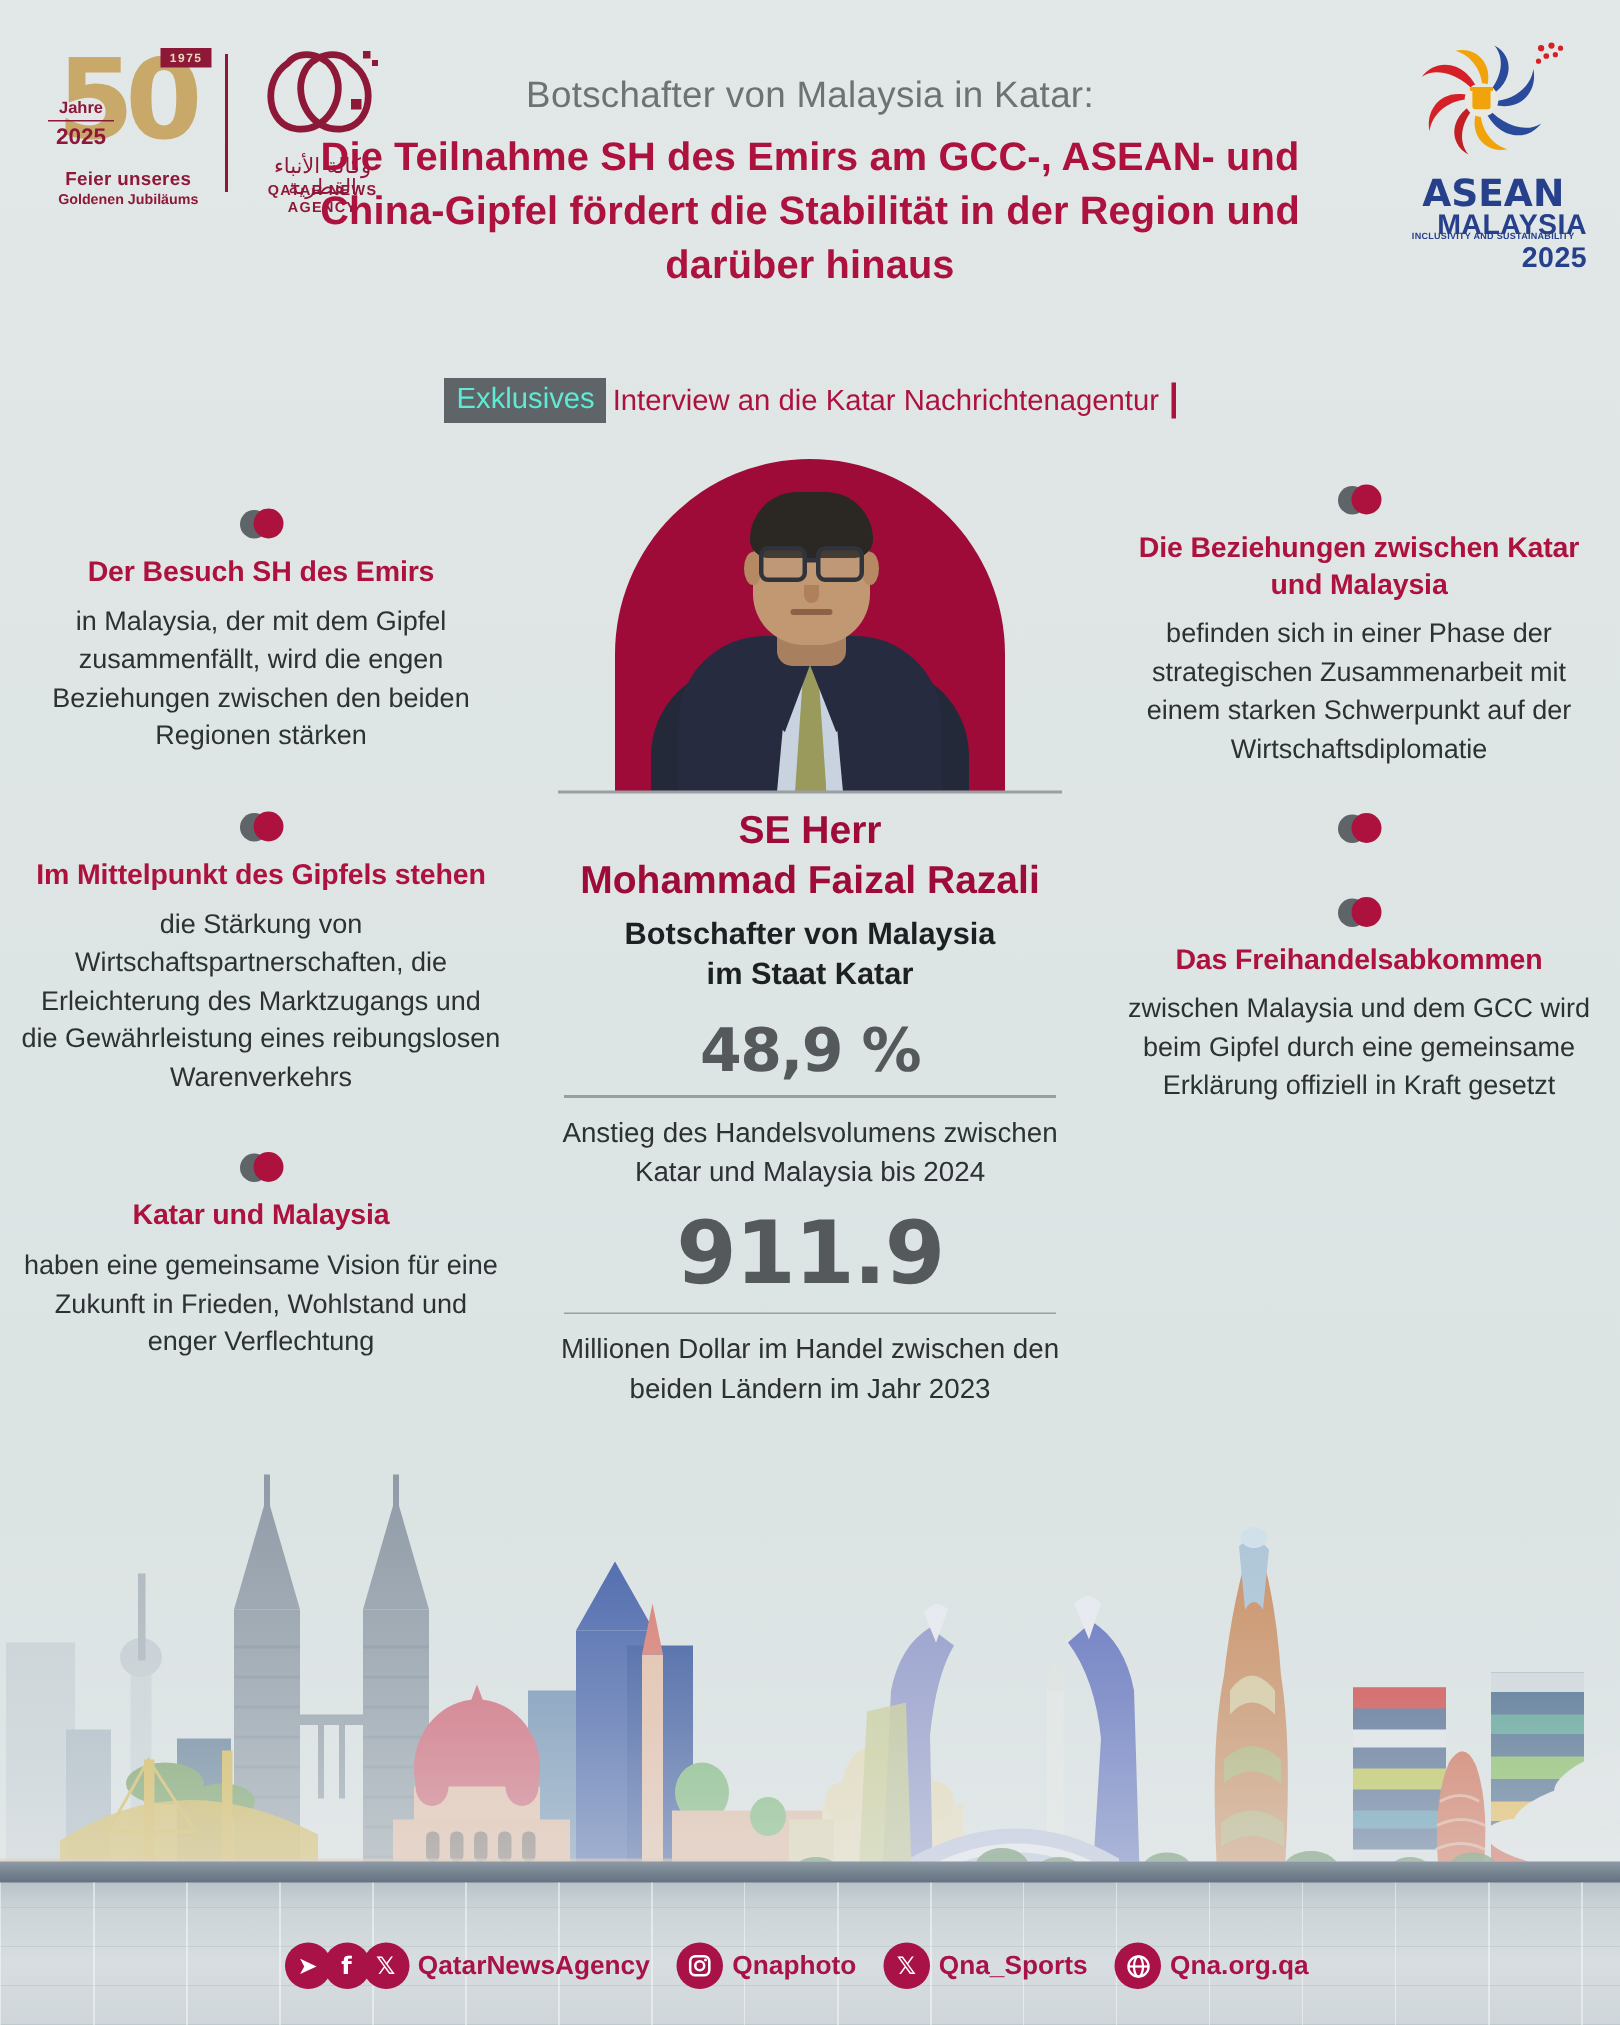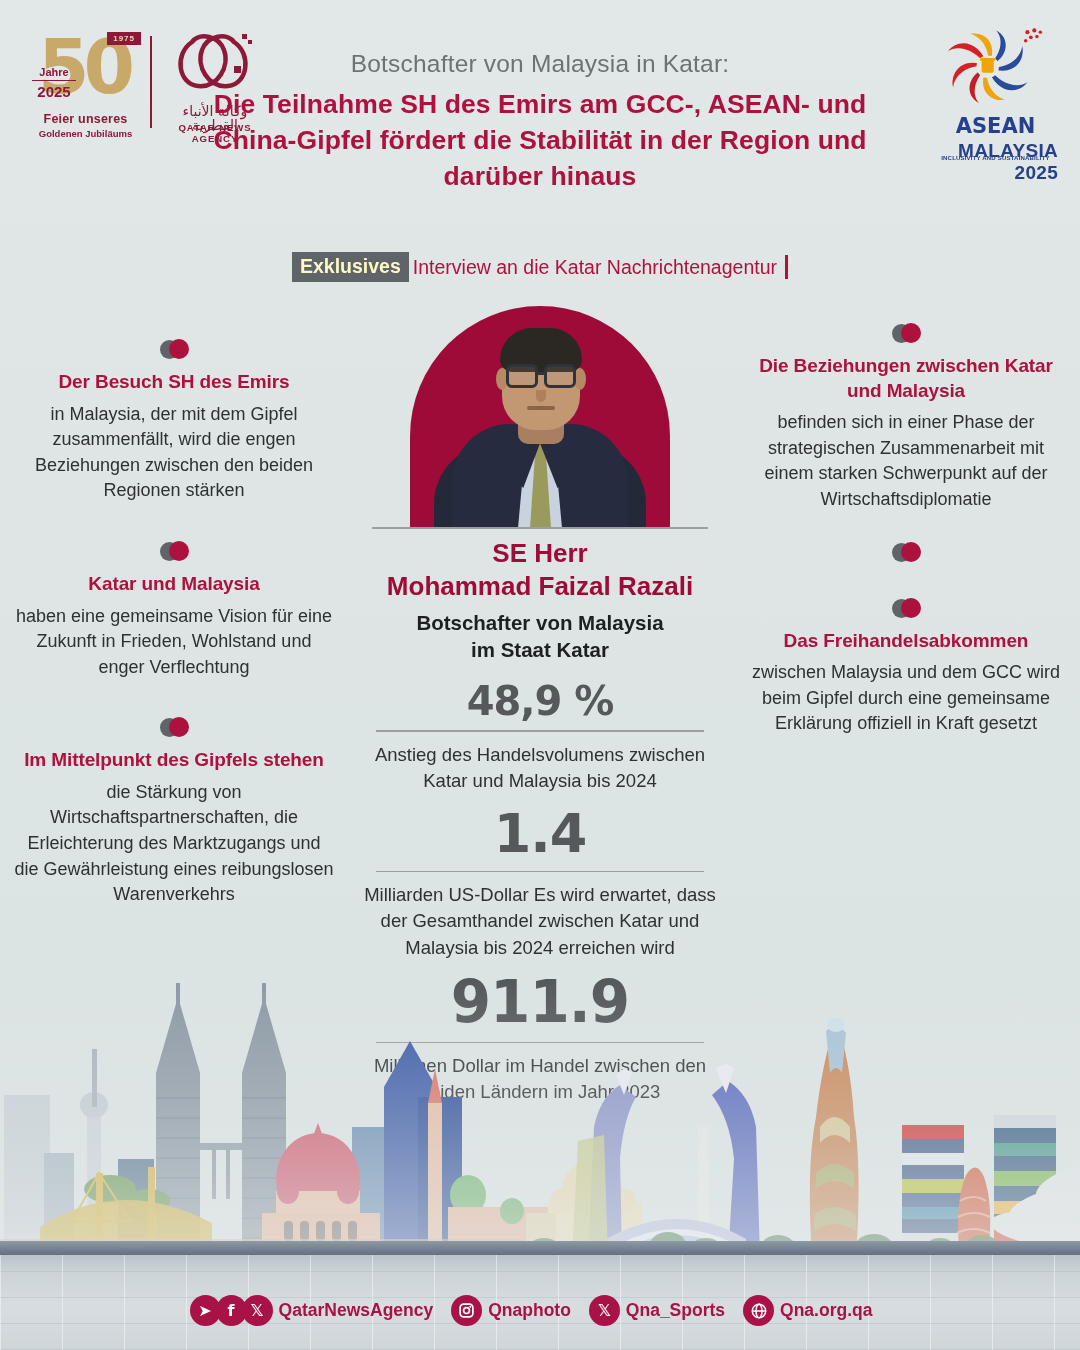--- a/index.html
+++ b/index.html
@@ -37,36 +37,36 @@
 
   .qna { position:absolute; left:160px; top:30px; width:110px; height:110px; }
   .qna-mark { position:absolute; left:12px; top:0px; width:86px; height:72px; }
   .qna-ar { position:absolute; left:0; top:74px; width:110px; text-align:center;
             font-size:14px; color:#8e1838; font-family:"DejaVu Sans",sans-serif; line-height:1;}
   .qna-en { position:absolute; left:0; top:92px; width:110px; text-align:center;
             font-size:9.6px; font-weight:bold; color:#8e1838; letter-spacing:.9px; }
 
   .asean { position:absolute; right:22px; top:22px; width:125px; height:145px; }
   .asean-txt1 { position:absolute; left:0; top:92px; width:125px; text-align:center;
-                font-size:21px; font-weight:bold; color:#26408b; letter-spacing:0px; font-family:"DejaVu Sans",sans-serif;}
+                font-size:25px; font-weight:bold; color:#26408b; letter-spacing:0px; font-family:"DejaVu Sans",sans-serif;}
   .asean-txt2 { position:absolute; left:0; top:118px; width:125px; text-align:right;
                 font-size:19px; font-weight:bold; color:#26408b; letter-spacing:.3px; }
   .asean-txt3 { position:absolute; left:0; top:133px; width:125px; text-align:center;
                 font-size:6px; font-weight:bold; color:#26408b; letter-spacing:.2px; }
 
   .kicker { position:absolute; left:0; top:50px; width:1080px; text-align:center;
             font-size:24.5px; color:#6d7275; font-weight:normal; letter-spacing:.2px; }
   .headline { position:absolute; left:180px; top:86px; width:720px; text-align:center;
               font-size:26.5px; font-weight:bold; color:#ad123f; line-height:1.36;
               letter-spacing:.1px; }
 
   .exbar { position:absolute; left:0; top:252px; width:1080px; text-align:center;
            white-space:nowrap; }
-  .exbar .tagbox { display:inline-block; background:#5e6468; color:#fef9c3;
-           font-size:19.5px; font-weight:bold; padding:3px 8px 4px 8px; vertical-align:middle;}
+  .exbar .tagbox { display:inline-block; background:#5e6468; color:#5eead4;
+           font-size:19.5px; font-weight:normal; padding:3px 8px 4px 8px; vertical-align:middle;}
   .exbar .extext { display:inline-block; color:#ad123f; font-size:19.5px;
            font-weight:normal; vertical-align:middle; padding-left:4px; }
   .exbar .endbar { display:inline-block; width:3px; height:24px; background:#ad123f;
            vertical-align:middle; margin-left:8px; }
 
   
   .col { position:absolute; width:320px; }
   .col-left  { left:14px; top:336px; }
   .col-right { left:746px; top:320px; }
 
@@ -232,30 +232,30 @@
         <span class="d-red"></span>
       </div>
       <div class="blk-title">Der Besuch SH des Emirs</div>
       <div class="blk-body">in Malaysia, der mit dem Gipfel zusammenfällt, wird die engen Beziehungen zwischen den beiden Regionen stärken</div>
     </div>
     <div class="blk" style="margin-top:34px;">
       <div class="dots">
         <span class="d-gray"></span>
         <span class="d-red"></span>
       </div>
-      <div class="blk-title">Katar und Malaysia</div>
-      <div class="blk-body">haben eine gemeinsame Vision für eine Zukunft in Frieden, Wohlstand und enger Verflechtung</div>
+      <div class="blk-title">Im Mittelpunkt des Gipfels stehen</div>
+      <div class="blk-body">die Stärkung von Wirtschaftspartnerschaften, die Erleichterung des Marktzugangs und die Gewährleistung eines reibungslosen Warenverkehrs</div>
     </div>
     <div class="blk" style="margin-top:34px;">
       <div class="dots">
         <span class="d-gray"></span>
         <span class="d-red"></span>
       </div>
-      <div class="blk-title">Im Mittelpunkt des Gipfels stehen</div>
-      <div class="blk-body">die Stärkung von Wirtschaftspartnerschaften, die Erleichterung des Marktzugangs und die Gewährleistung eines reibungslosen Warenverkehrs</div>
+      <div class="blk-title">Katar und Malaysia</div>
+      <div class="blk-body">haben eine gemeinsame Vision für eine Zukunft in Frieden, Wohlstand und enger Verflechtung</div>
     </div>
   </div>
 
   <div class="col col-right">
     <div class="blk">
       <div class="dots">
         <span class="d-gray"></span>
         <span class="d-red"></span>
       </div>
       <div class="blk-title">Die Beziehungen zwischen Katar und Malaysia</div>
@@ -305,25 +305,20 @@
     <div class="nm-2">Mohammad Faizal Razali</div>
     <div class="nm-3">Botschafter von Malaysia</div>
     <div class="nm-3" style="margin-top:0;">im Staat Katar</div>
 
     <div style="margin-top:16px;">
       <div class="stat-big">48,9 %</div>
       <div class="rule"></div>
       <div class="stat-cap">Anstieg des Handelsvolumens zwischen Katar und Malaysia bis 2024</div>
     </div>
 
-    <div style="margin-top:10px;">
-      <div class="stat-big s2">1.4</div>
-      <div class="rule"></div>
-      <div class="stat-cap">Milliarden US-Dollar Es wird erwartet, dass der Gesamthandel zwischen Katar und Malaysia bis 2024 erreichen wird</div>
-    </div>
 
     <div style="margin-top:10px;">
       <div class="stat-big s3">911.9</div>
       <div class="rule"></div>
       <div class="stat-cap">Millionen Dollar im Handel zwischen den beiden Ländern im Jahr 2023</div>
     </div>
   </div>
 
   <div class="skyline">
 

